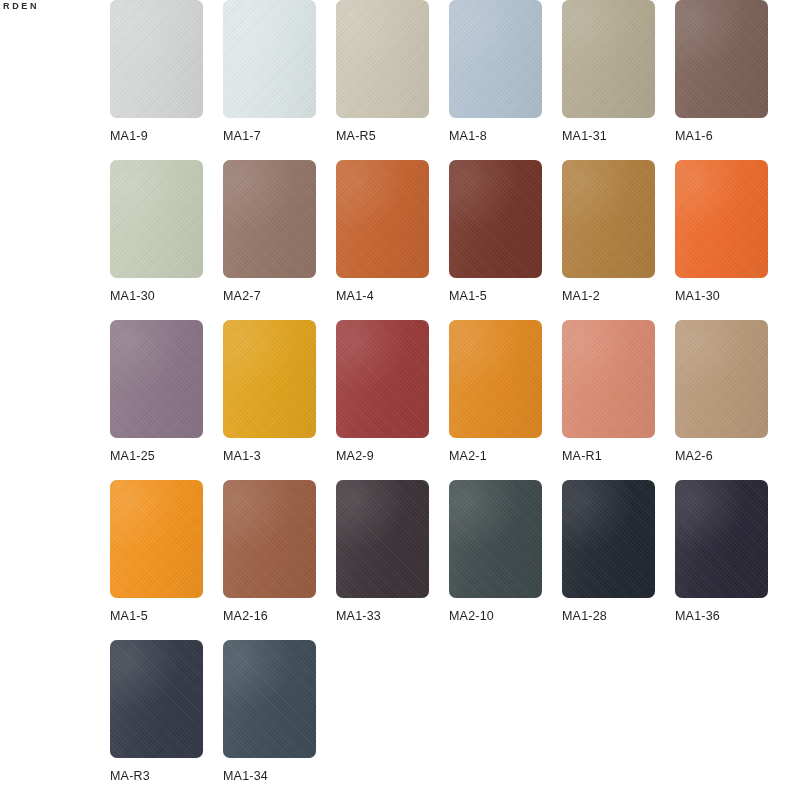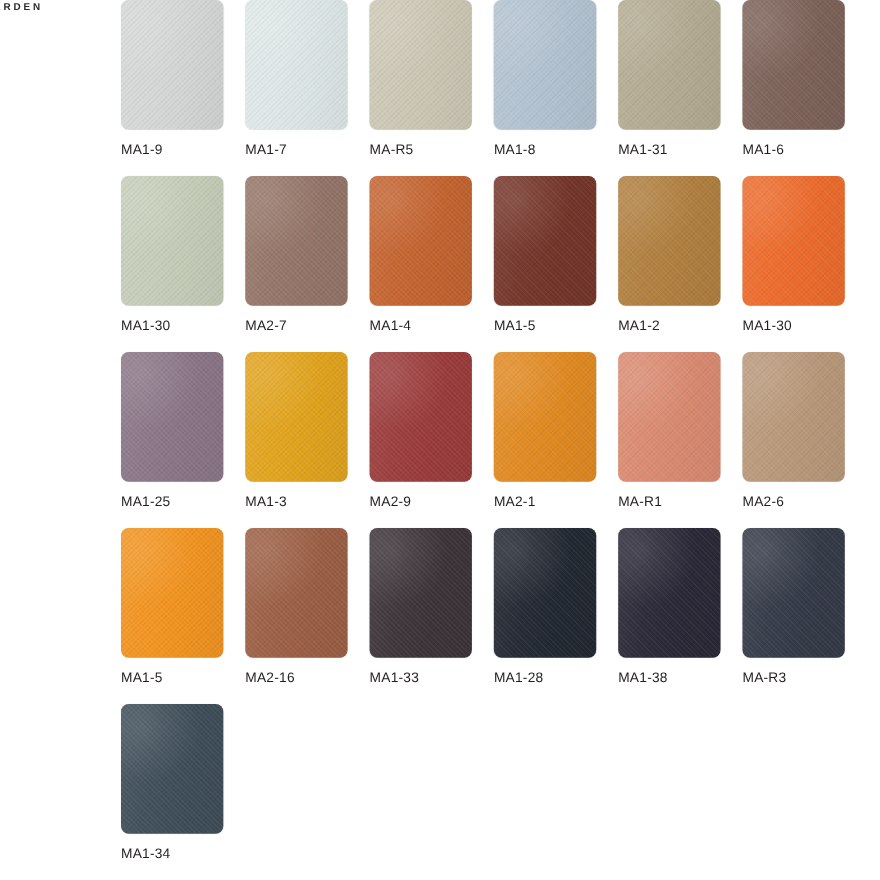--- a/index.html
+++ b/index.html
@@ -175,26 +175,30 @@
     </div>
     <div class="swatch-cell">
       <div class="swatch-chip" style="background: rgb(156, 96, 69);"></div>
       <div class="swatch-label">MA2-16</div>
     </div>
     <div class="swatch-cell">
       <div class="swatch-chip" style="background: rgb(61, 52, 57);"></div>
       <div class="swatch-label">MA1-33</div>
     </div>
     <div class="swatch-cell">
+      <div class="swatch-chip" style="background: rgb(64, 75, 77);"></div>
+      <div class="swatch-label">MA2-10</div>
+    </div>
+    <div class="swatch-cell">
       <div class="swatch-chip" style="background: rgb(35, 41, 50);"></div>
       <div class="swatch-label">MA1-28</div>
     </div>
     <div class="swatch-cell">
       <div class="swatch-chip" style="background: rgb(43, 41, 55);"></div>
-      <div class="swatch-label">MA1-38</div>
+      <div class="swatch-label">MA1-36</div>
     </div>
     <div class="swatch-cell">
       <div class="swatch-chip" style="background: rgb(53, 59, 72);"></div>
       <div class="swatch-label">MA-R3</div>
     </div>
     <div class="swatch-cell">
       <div class="swatch-chip" style="background: rgb(63, 78, 89);"></div>
       <div class="swatch-label">MA1-34</div>
     </div>
   </div>

